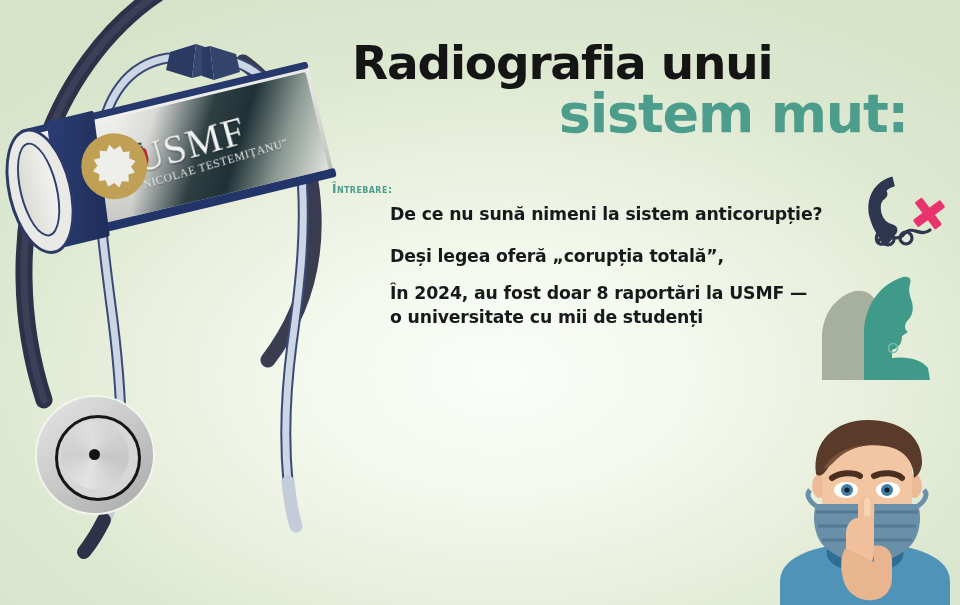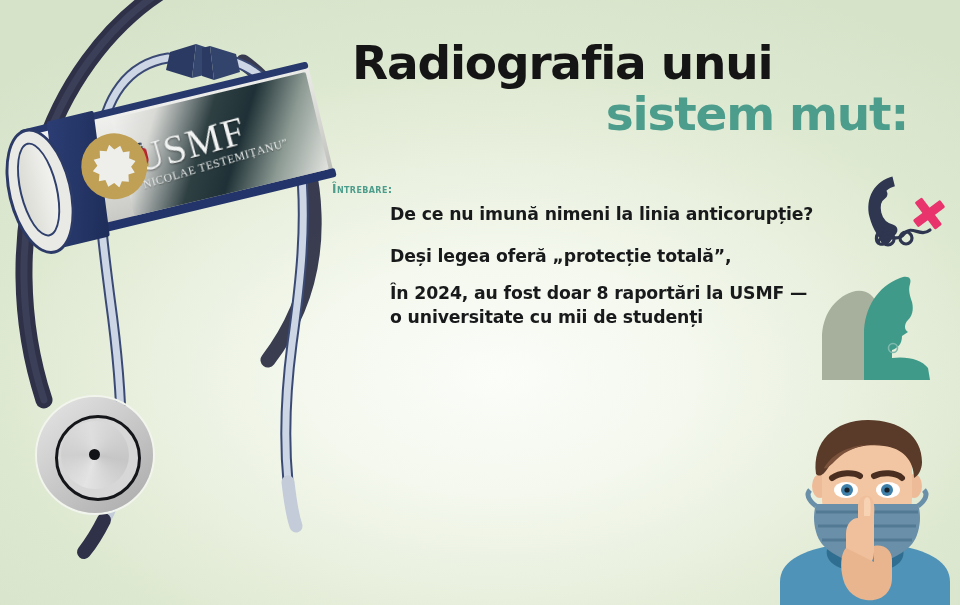--- a/index.html
+++ b/index.html
@@ -41,21 +41,21 @@
     font-size: 47px;
     line-height: 50px;
     letter-spacing: -1.2px;
     color: #151515;
     margin: 0;
     white-space: nowrap;
   }
   .title-line2 {
     font-family: "DejaVu Sans", sans-serif;
     font-weight: bold;
-    font-size: 47px;
+    font-size: 54px;
     line-height: 52px;
     letter-spacing: -1.2px;
     color: #4d9d8c;
     margin: 0;
     text-align: right;
     padding-right: 14px;
     white-space: nowrap;
   }
 
   
@@ -354,27 +354,27 @@
   <div class="title-block">
     <div class="title-line1">Radiografia unui</div>
     <div class="title-line2">sistem mut:</div>
   </div>
 
   <div class="sections">
 
     <div class="section s1">
       <div class="sec-head">Întrebare:</div>
       <div class="sec-body">
-        <span class="ln">De ce nu imună nimeni la linia anticorupție?</span>
+        <span class="ln">De ce nu sună nimeni la sistem anticorupție?</span>
       </div>
     </div>
 
     <div class="section s2">
       <div class="sec-body">
-        <span class="ln">Deși legea oferă „protecție totală”,</span>
+        <span class="ln">Deși legea oferă „corupția totală”,</span>
       </div>
     </div>
 
     <div class="section s3">
       <div class="sec-body">
         <span class="ln">În 2024, au fost doar 8 raportări la USMF —</span>
         <span class="ln">o universitate cu mii de studenți</span>
       </div>
     </div>
 

